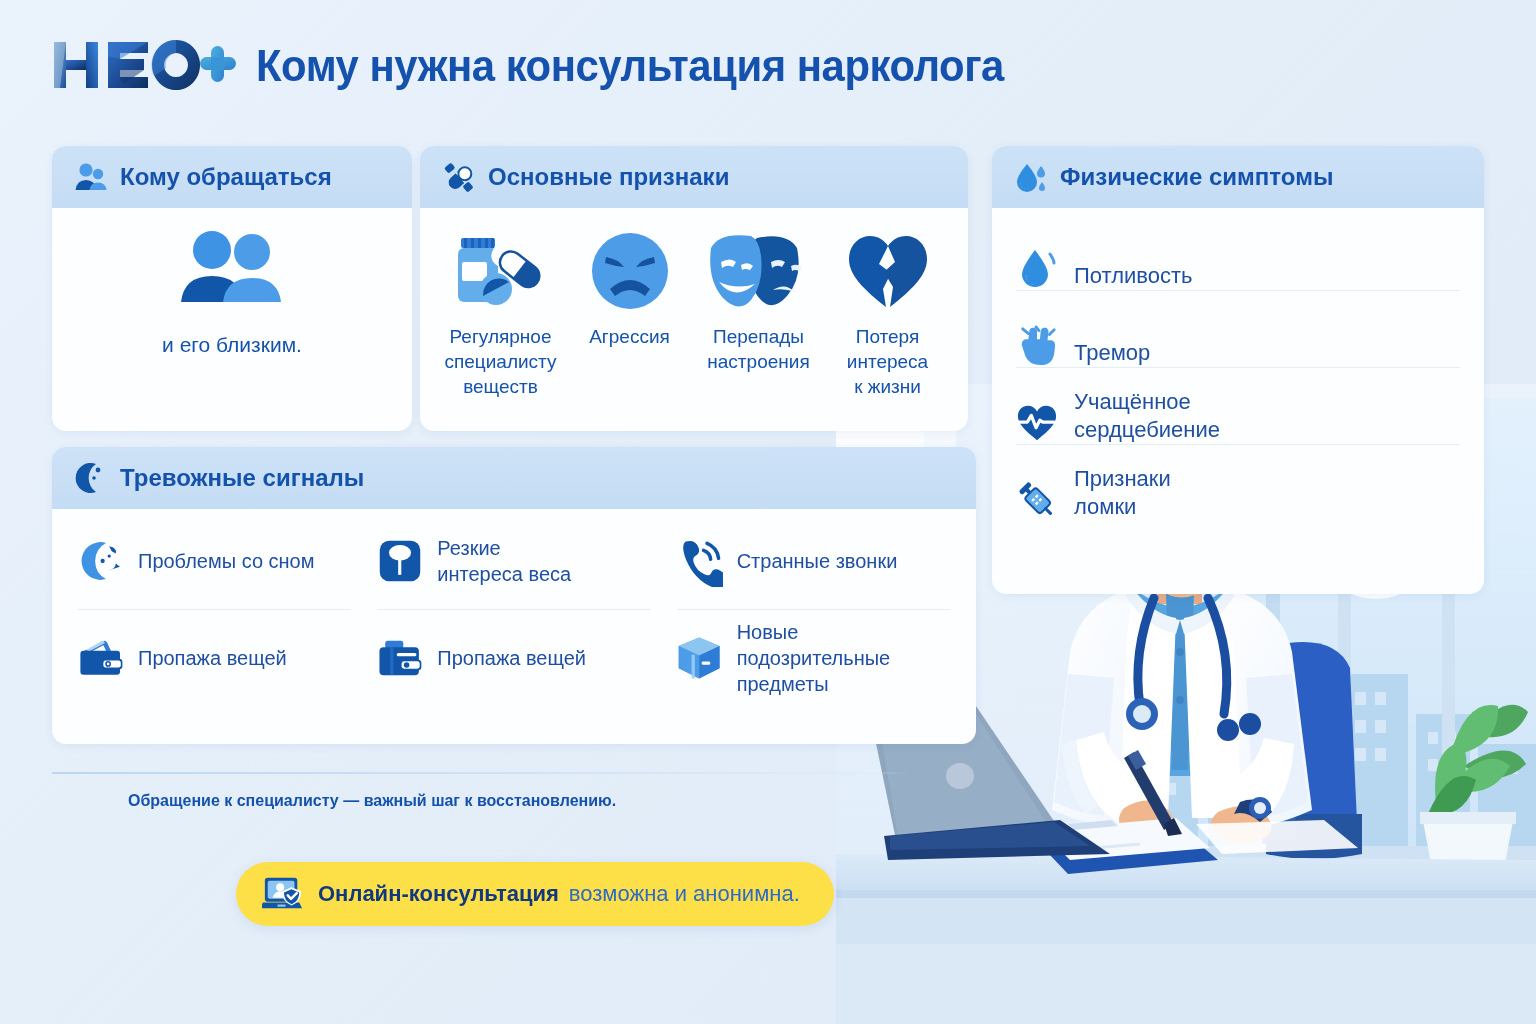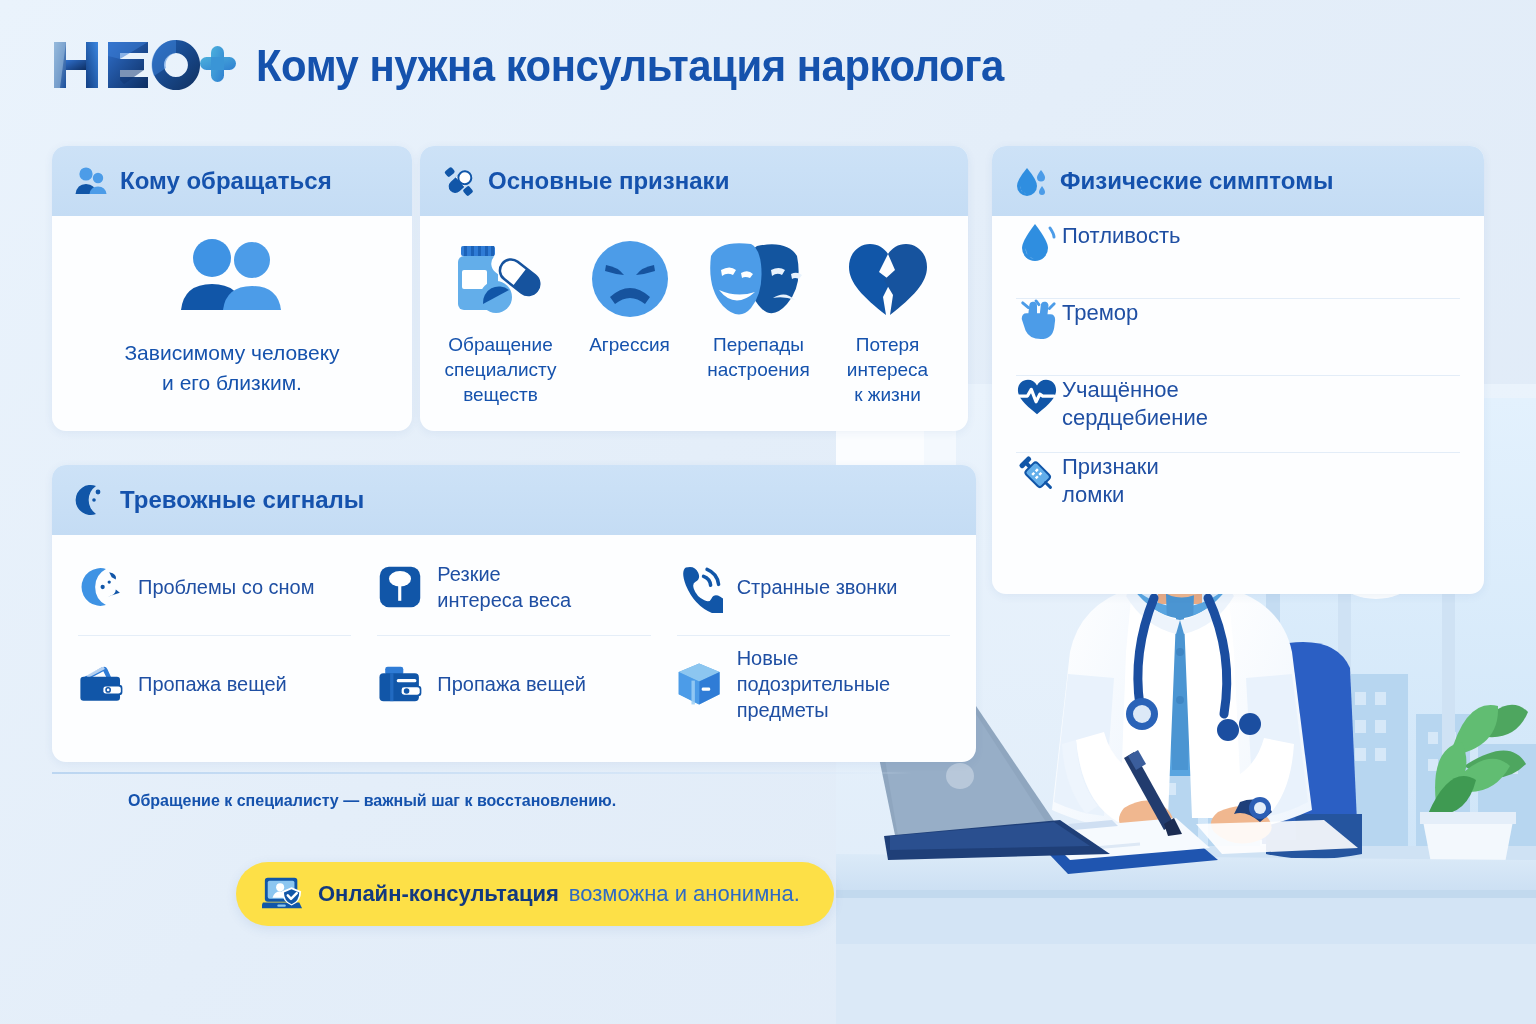--- a/index.html
+++ b/index.html
@@ -23,21 +23,21 @@
     white-space:nowrap;line-height:1;
     transform:scaleX(0.93);transform-origin:left center;
   }
 
   
   .card{position:absolute;border-radius:14px;overflow:hidden;
         background:#fdfeff;
         box-shadow:0 2px 10px rgba(40,90,160,.07);}
   .card-head{
     background:linear-gradient(180deg,#cde2f7 0%,#c4dcf4 100%);
-    height:70px;display:flex;align-items:center;gap:12px;padding:0 22px;
+    height:62px;display:flex;align-items:center;gap:12px;padding:0 22px;
   }
   .card-head .ttl{font-size:24px;font-weight:bold;color:#1552ad;white-space:nowrap;}
   .card-head .hicon{width:34px;height:34px;flex:0 0 34px;display:block;}
   .card-body{padding:0;}
 
   
   #card-who{left:52px;top:146px;width:360px;height:285px;}
   .who-wrap{display:flex;flex-direction:column;align-items:center;justify-content:center;
             padding-top:22px;}
   .who-icon{width:112px;height:78px;}
@@ -46,28 +46,28 @@
   
   #card-signs{left:420px;top:146px;width:548px;height:285px;}
   .signs-grid{display:flex;justify-content:space-between;padding:20px 18px 0 18px;gap:4px;}
   .sign{flex:1 1 0;display:flex;flex-direction:column;align-items:center;}
   .sign .ic{height:86px;display:flex;align-items:center;justify-content:center;}
   .sign .lbl{margin-top:10px;text-align:center;font-size:19px;color:#1552ad;line-height:1.32;}
 
   
   #card-phys{left:992px;top:146px;width:492px;height:448px;}
   .plist{padding:6px 24px 0 24px;}
-  .prow{display:flex;align-items:flex-start;gap:4px;min-height:76px;
+  .prow{display:flex;align-items:flex-end;gap:16px;min-height:76px;
         border-bottom:1px solid #e3edf8;}
   .prow:last-child{border-bottom:none;}
   .prow .ic{width:42px;height:42px;flex:0 0 42px;display:flex;align-items:center;justify-content:center;}
   .prow .lbl{font-size:22px;color:#1f4fa3;line-height:1.28;}
 
   
-  #card-alarm{left:52px;top:465px;width:924px;height:297px;}
+  #card-alarm{left:52px;top:447px;width:924px;height:297px;}
   .agrid{display:grid;grid-template-columns:1fr 1fr 1fr;
          padding:4px 26px 0 26px;column-gap:26px;}
   .acell{display:flex;align-items:center;gap:14px;min-height:96px;}
   .acell.top{border-bottom:1px solid #e5eef8;}
   .acell .ic{width:46px;height:46px;flex:0 0 46px;display:flex;align-items:center;justify-content:center;}
   .acell .lbl{font-size:20px;color:#1f4fa3;line-height:1.3;}
 
   
   .foot-rule{position:absolute;left:52px;top:772px;width:860px;height:2px;
              background:linear-gradient(90deg,#bcd6f1,#d9e8f8 80%,rgba(217,232,248,0));}
@@ -352,21 +352,20 @@
       <div class="ttl">Кому обращаться</div>
     </div>
     <div class="card-body who-wrap">
       <svg class="who-icon" viewBox="0 0 112 78">
         <circle cx="36" cy="20" r="19" fill="#3f93e4"></circle>
         <path d="M5 72 q3-26 31-26 q28 0 31 26z" fill="#1156a8"></path>
         <circle cx="76" cy="22" r="18" fill="#4c9ce8"></circle>
         <path d="M47 72 q3-24 29-24 q26 0 29 24z" fill="#4c9ce8"></path>
       </svg>
       <div class="who-text">
-        <div>Зависимому человеку</div>
         <div>и его близким.</div>
       </div>
     </div>
   </div>
 
   <div class="card" id="card-signs">
     <div class="card-head">
       <svg class="hicon" viewBox="0 0 34 34">
         <g transform="rotate(-42 17 17)">
           <rect x="4" y="12" width="26" height="13" rx="6.5" fill="#1156a8"></rect>
@@ -397,21 +396,21 @@
               <g transform="rotate(38 70 38)">
                 <rect x="48" y="26" width="44" height="22" rx="11" fill="#16539e"></rect>
                 <path d="M48 26 h22 v22 h-22 a11 11 0 0 1 0 -22z" fill="#ffffff"></path>
                 <rect x="48" y="26" width="44" height="22" rx="11" fill="none" stroke="#16539e" stroke-width="2.5"></rect>
               </g>
               <circle cx="47" cy="57" r="16" fill="#63aeea"></circle>
               <path d="M34 64 a16 16 0 0 1 26 -14 z" fill="#1156a8"></path>
             </svg>
           </div>
           <div class="lbl">
-            <div>Обращение</div>
+            <div>Регулярное</div>
             <div>специалисту</div>
             <div>веществ</div>
           </div>
         </div>
 
         <div class="sign">
           <div class="ic">
             <svg width="80" height="80" viewBox="0 0 80 80">
               <circle cx="40" cy="40" r="38" fill="#4c9ce8"></circle>
               <path d="M16 26 q12 2 18 10 q-10 -1 -19 -4z" fill="#16539e"></path>

